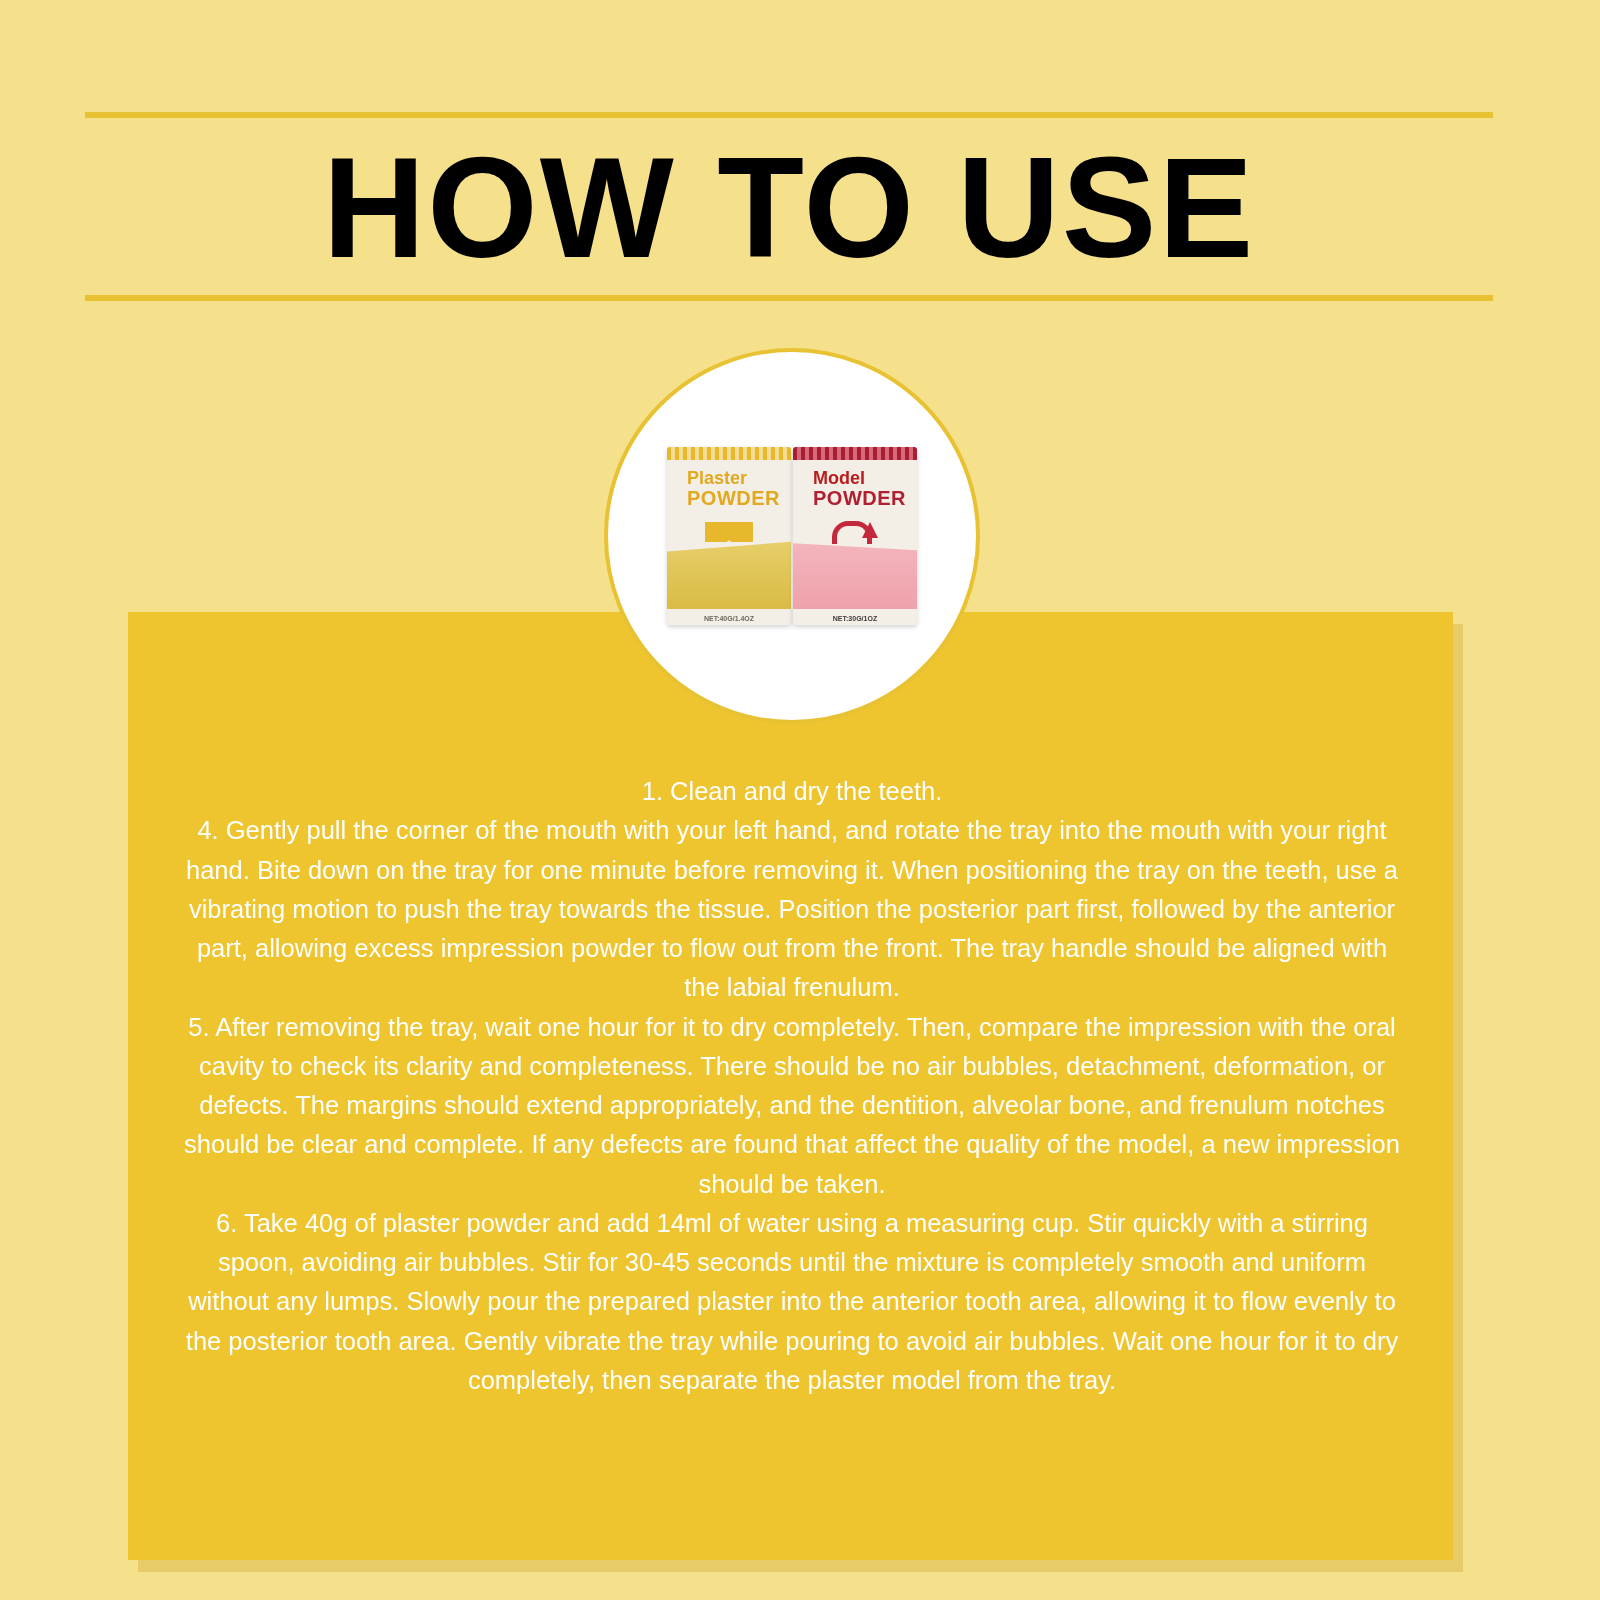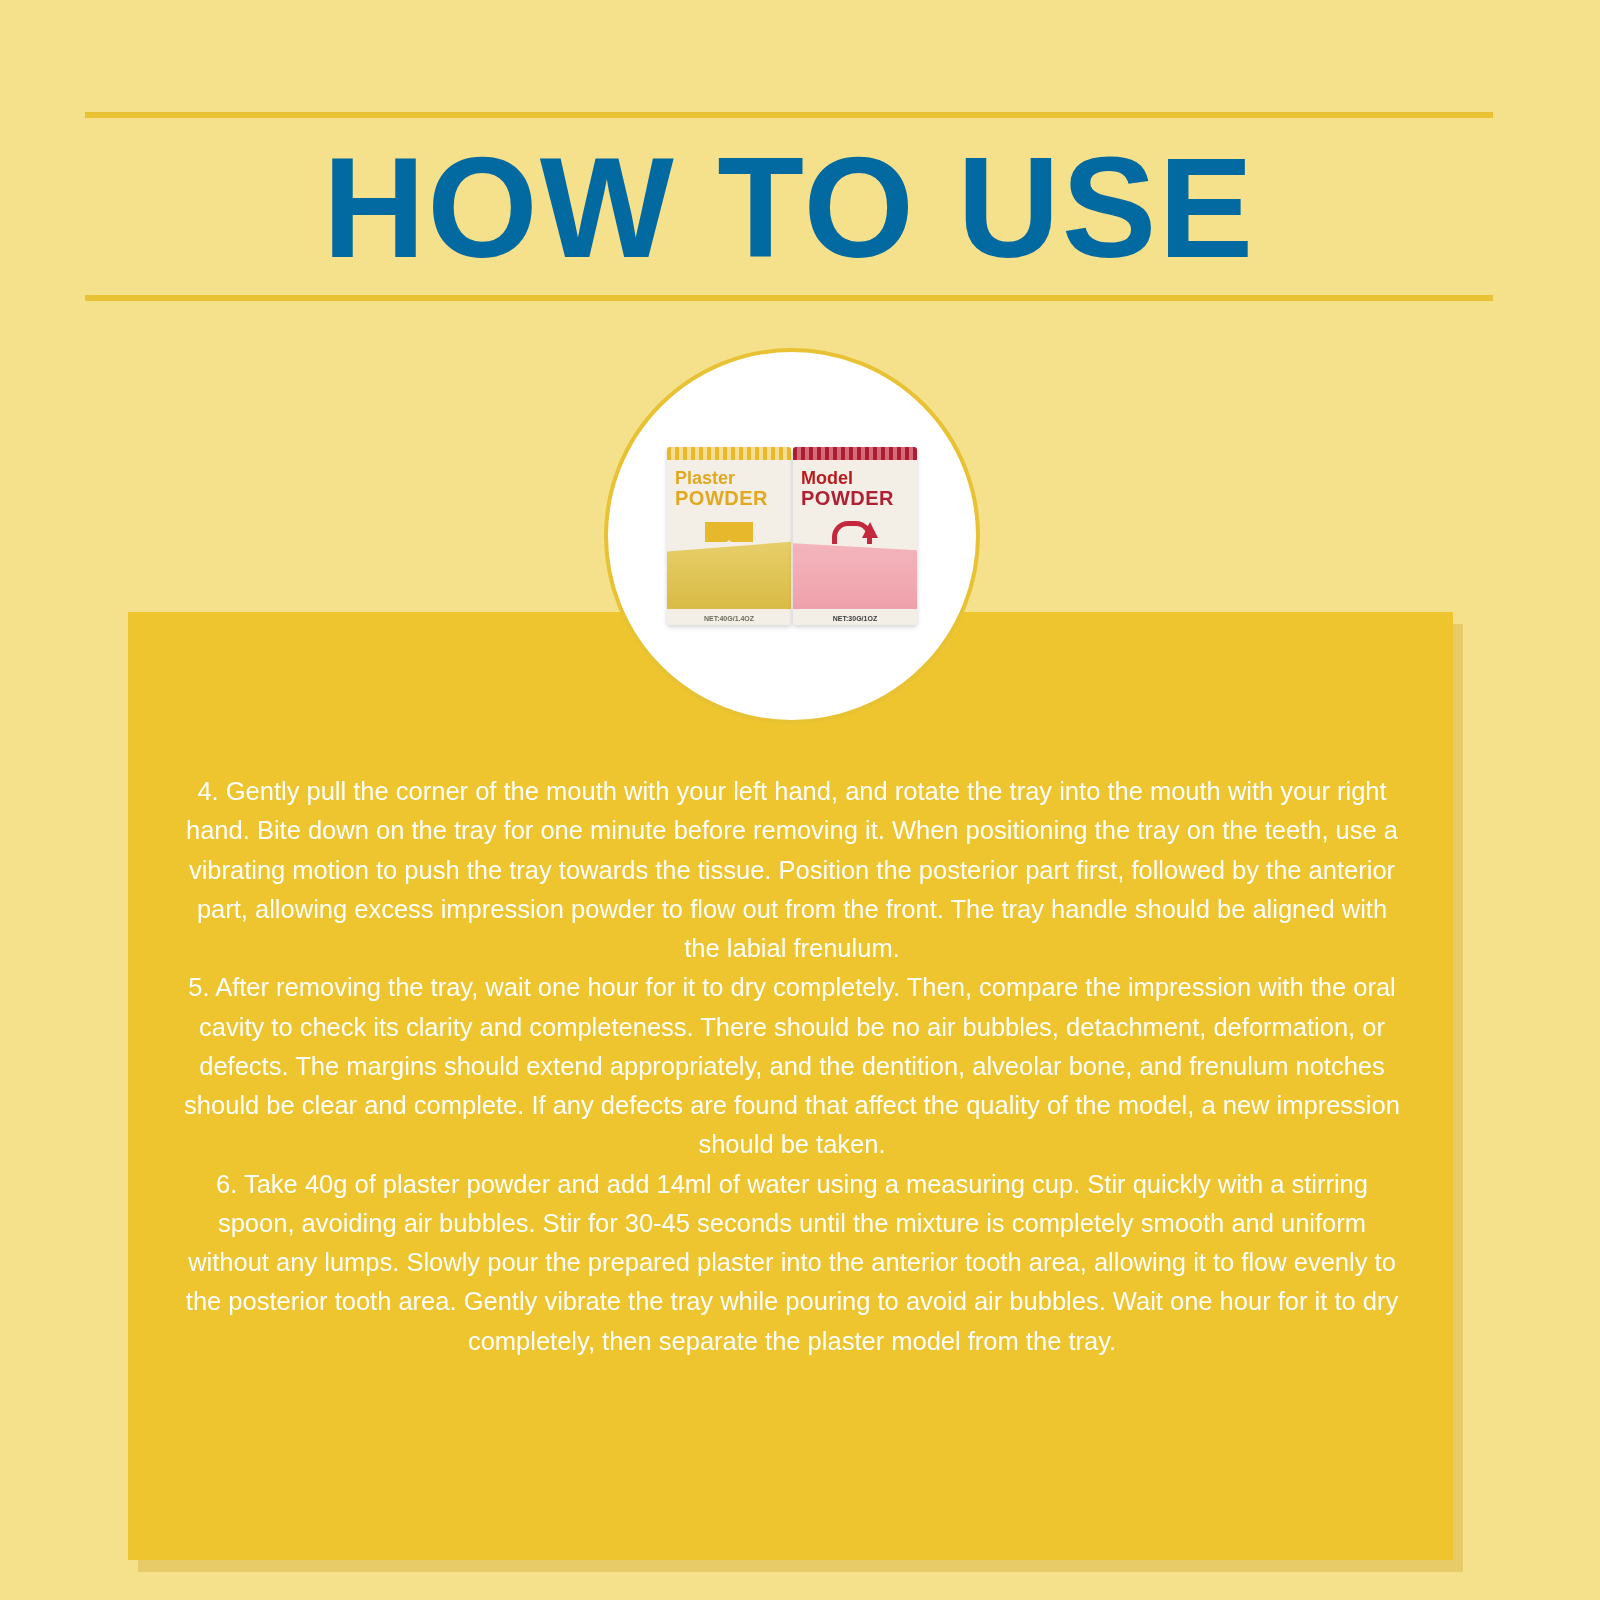--- a/index.html
+++ b/index.html
@@ -23,21 +23,21 @@
     width: 1408px;
   }
   .rule {
     height: 6px;
     background: #e8c233;
     width: 100%;
   }
   #page-title {
     font-size: 142px;
     font-weight: bold;
-    color: #0369a1;
+    color: #000000;
     text-align: center;
     letter-spacing: 2px;
     line-height: 1.12;
     margin: 10px 0 8px 0;
     font-family: "Liberation Sans", sans-serif;
   }
 
   
   #body-panel {
     position: absolute;
@@ -88,21 +88,21 @@
   }
   .packet.left .ziptop {
     background: repeating-linear-gradient(90deg, #e8b82c 0 4px, #f4dd93 4px 8px);
   }
   .packet.right .ziptop {
     background: repeating-linear-gradient(90deg, #a81f33 0 4px, #d76a78 4px 8px);
   }
   .packet .label {
     position: absolute;
     top: 22px;
-    left: 8px;
+    left: 20px;
     right: 6px;
   }
   .packet .l1 {
     font-size: 18px;
     font-weight: bold;
     line-height: 1;
   }
   .packet .l2 {
     font-size: 20px;
     font-weight: bold;
@@ -231,16 +231,17 @@
         <div class="tray-icon"></div>
       </div>
       <div class="powder"></div>
       <div class="netwt">NET:30G/1OZ</div>
     </div>
 
   </div>
 </div>
 
 <div id="instructions">
+  <p>1. Clean and dry the teeth.</p>
   <p>4. Gently pull the corner of the mouth with your left hand, and rotate the tray into the mouth with your right hand. Bite down on the tray for one minute before removing it. When positioning the tray on the teeth, use a vibrating motion to push the tray towards the tissue. Position the posterior part first, followed by the anterior part, allowing excess impression powder to flow out from the front. The tray handle should be aligned with the labial frenulum.</p>
   <p>5. After removing the tray, wait one hour for it to dry completely. Then, compare the impression with the oral cavity to check its clarity and completeness. There should be no air bubbles, detachment, deformation, or defects. The margins should extend appropriately, and the dentition, alveolar bone, and frenulum notches should be clear and complete. If any defects are found that affect the quality of the model, a new impression should be taken.</p>
   <p>6. Take 40g of plaster powder  and add 14ml of water using a measuring cup. Stir quickly with a stirring spoon, avoiding air bubbles. Stir for 30-45 seconds until the mixture is completely smooth and uniform without any lumps. Slowly pour the prepared plaster into the anterior tooth area, allowing it to flow evenly to the posterior tooth area. Gently vibrate the tray while pouring to avoid air bubbles. Wait one hour for it to dry completely, then separate the plaster model from the tray.</p>
 </div>
 
 </body></html>

